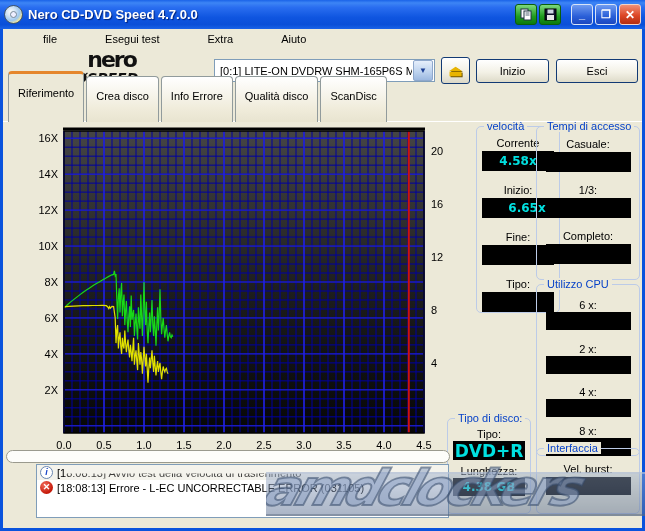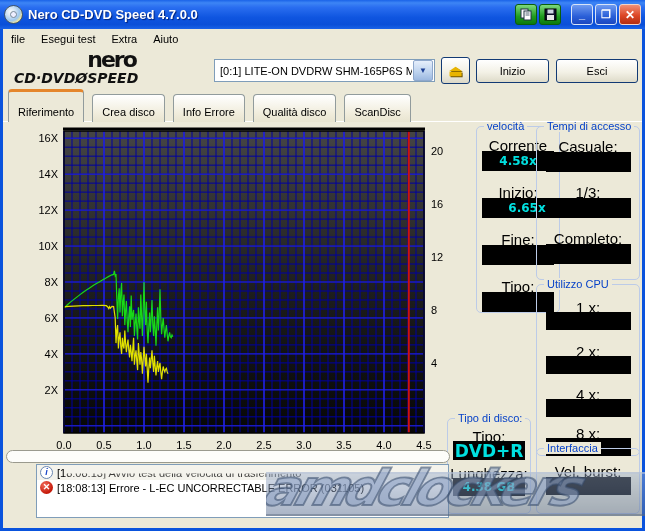--- a/index.html
+++ b/index.html
@@ -20,21 +20,21 @@
     justify-content:center;box-sizing:border-box;cursor:default;}
   .tb-green{background:linear-gradient(180deg,#7ed87e,#1f9c1f 60%,#0c7a0c);border:1px solid #0b5e0b;}
   .tb-blue{background:linear-gradient(180deg,#6f9bf0,#2a5fd8 60%,#1b48c0);border:1px solid #d7e4f8;
     color:#fff;font-size:11px;font-weight:bold;}
   .tb-red{background:linear-gradient(180deg,#f09078,#dd4726 55%,#b32d10);border:1px solid #f3d4c8;
     color:#fff;font-size:12px;font-weight:bold;}
   .glyph{line-height:1;}
   
   .menubar{position:absolute;left:3px;top:29px;width:639px;height:19px;background:#ece9d8;
     display:flex;align-items:center;font-size:11px;color:#000;}
-  .menu-item{padding:2px 8px;cursor:default;}
+  .menu-item{padding:2px 8px;cursor:default;margin-left:32px;}
   
   .logo{position:absolute;left:14px;top:49px;width:195px;color:#111;}
   .logo-nero{font-family:"DejaVu Sans",sans-serif;font-weight:900;font-size:22px;letter-spacing:-2px;
     line-height:22px;text-align:center;}
   .logo-sub{font-family:"DejaVu Sans",sans-serif;font-style:italic;font-weight:900;font-size:14px;
     letter-spacing:0px;line-height:15px;}
   .combo{position:absolute;left:214px;top:59px;width:221px;height:23px;background:#fff;
     border:1px solid #7f9db9;display:flex;align-items:center;box-sizing:border-box;}
   .combo-text{flex:1;font-size:11px;padding-left:5px;white-space:nowrap;overflow:hidden;}
   .combo-arrow{width:18px;height:19px;margin:1px;background:linear-gradient(180deg,#e6eefb,#bcd2ee 60%,#9cb8e0);
@@ -43,30 +43,30 @@
   .mini-btn{position:absolute;left:441px;top:57px;width:29px;height:27px;
     background:linear-gradient(180deg,#fff,#f2f0e4 55%,#dbd8c8);border:1px solid #123a74;border-radius:3px;
     display:flex;align-items:center;justify-content:center;box-sizing:border-box;}
   .xp-btn{position:absolute;height:24px;background:linear-gradient(180deg,#fff,#f3f1e6 55%,#dedbc9);
     border:1px solid #123a74;border-radius:3px;font-size:11px;display:flex;align-items:center;
     justify-content:center;box-sizing:border-box;color:#000;}
   
   .tabstrip{position:absolute;left:8px;top:100px;height:22px;display:flex;align-items:flex-end;z-index:3;}
   .tab{height:19px;border:1px solid #919b9c;border-bottom:none;border-radius:4px 4px 0 0;
     background:linear-gradient(180deg,#fff,#f0ecdb 70%,#e8e4d0);font-size:11px;display:flex;
-    align-items:flex-end;padding:4px 9px;margin-right:8px;color:#000;}
+    align-items:flex-start;padding:13px 9px;margin-right:2px;color:#000;}
   .tab.active{height:22px;border-top:3px solid #e5862c;background:#ece9d8;z-index:4;font-weight:normal;}
   .tabline{position:absolute;left:3px;top:121px;width:639px;height:1px;background:#fff;z-index:2;}
   
   .chart-wrap{position:absolute;left:28px;top:124px;width:420px;height:334px;}
   
   .group{position:absolute;border:1px solid #bccbe8;border-radius:5px;box-sizing:border-box;}
   .group-title{position:absolute;top:-7px;left:7px;background:#ece9d8;padding:0 3px;font-size:11px;
     color:#0742c8;white-space:nowrap;}
-  .fld-label{font-size:15px;color:#000;text-align:center;position:absolute;width:100%;}
+  .fld-label{font-size:11px;color:#000;text-align:center;position:absolute;width:100%;}
   .val-box{position:absolute;background:#000;display:flex;align-items:center;justify-content:center;
     font-family:"DejaVu Sans",sans-serif;font-weight:bold;font-size:12px;color:#00e0e0;text-align:center;}
   .chk{position:absolute;width:13px;height:13px;background:#fff;border:1px solid #1c5180;border-radius:2px;}
   
   .progress{position:absolute;left:6px;top:450px;width:444px;height:13px;border:1px solid #9a9a8e;
     border-radius:7px;background:#fdfdfa;box-sizing:border-box;}
   .logbox{position:absolute;left:36px;top:464px;width:413px;height:54px;background:#fff;
     border:1px solid #7f9db9;box-sizing:border-box;overflow:hidden;}
   .log-row{height:15px;display:flex;align-items:center;font-size:11px;color:#000;padding-left:3px;}
   .log-row.faded{background:#f4f3ec;}
@@ -331,21 +331,21 @@
     <div class="fld-label" style="top:11px;">Casuale:</div>
     <div class="val-box" style="left:9px;top:25px;width:85px;height:20px;"></div>
     <div class="fld-label" style="top:57px;">1/3:</div>
     <div class="val-box" style="left:9px;top:71px;width:85px;height:20px;"></div>
     <div class="fld-label" style="top:103px;">Completo:</div>
     <div class="val-box" style="left:9px;top:117px;width:85px;height:20px;"></div>
   </div>
 
   <div class="group" style="left:536px;top:284px;width:104px;height:172px;">
     <span class="group-title">Utilizzo CPU</span>
-    <div class="fld-label" style="top:14px;">1 x:</div>
+    <div class="fld-label" style="top:14px;">6 x:</div>
     <div class="val-box" style="left:9px;top:27px;width:85px;height:18px;"></div>
     <div class="fld-label" style="top:58px;">2 x:</div>
     <div class="val-box" style="left:9px;top:71px;width:85px;height:18px;"></div>
     <div class="fld-label" style="top:101px;">4 x:</div>
     <div class="val-box" style="left:9px;top:114px;width:85px;height:18px;"></div>
     <div class="fld-label" style="top:140px;">8 x:</div>
     <div class="val-box" style="left:9px;top:153px;width:85px;height:18px;"></div>
   </div>
 
   <div class="group" style="left:536px;top:448px;width:104px;height:66px;">

